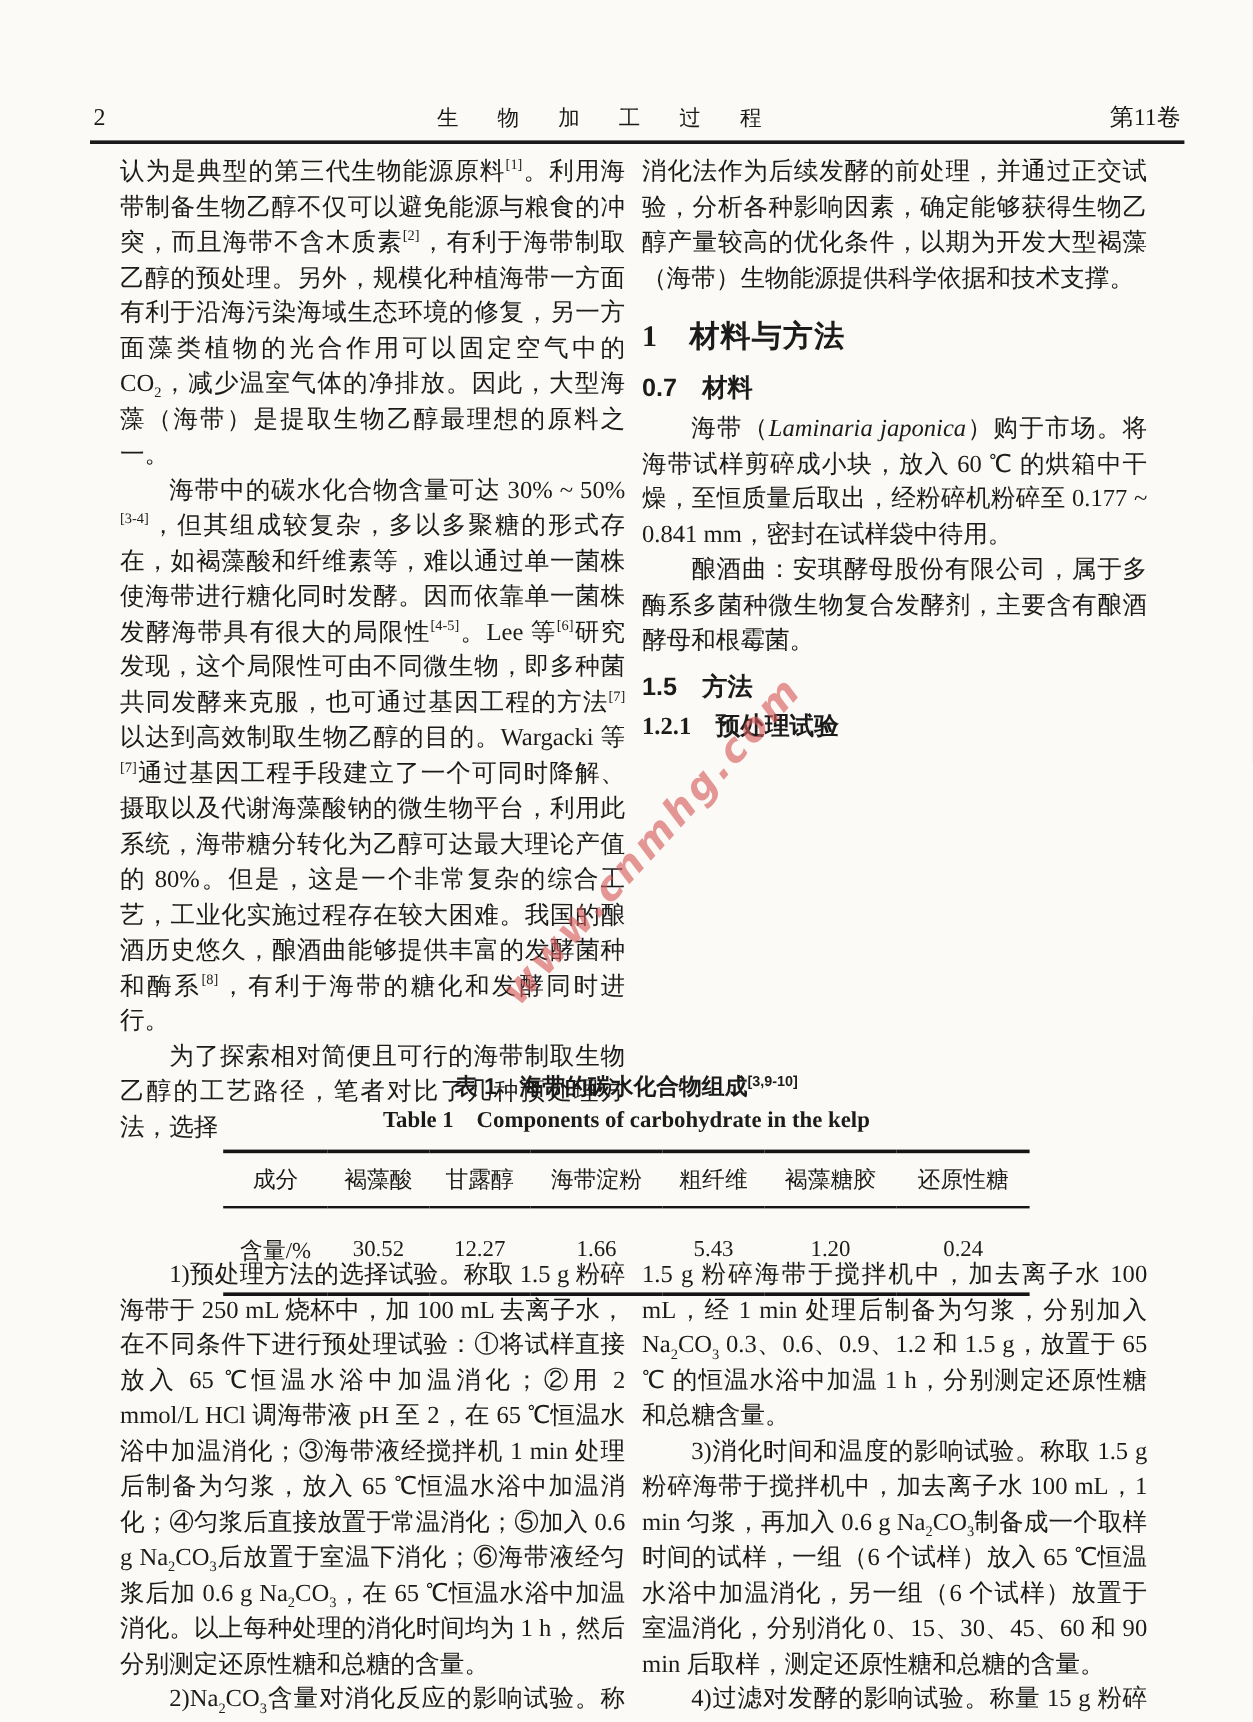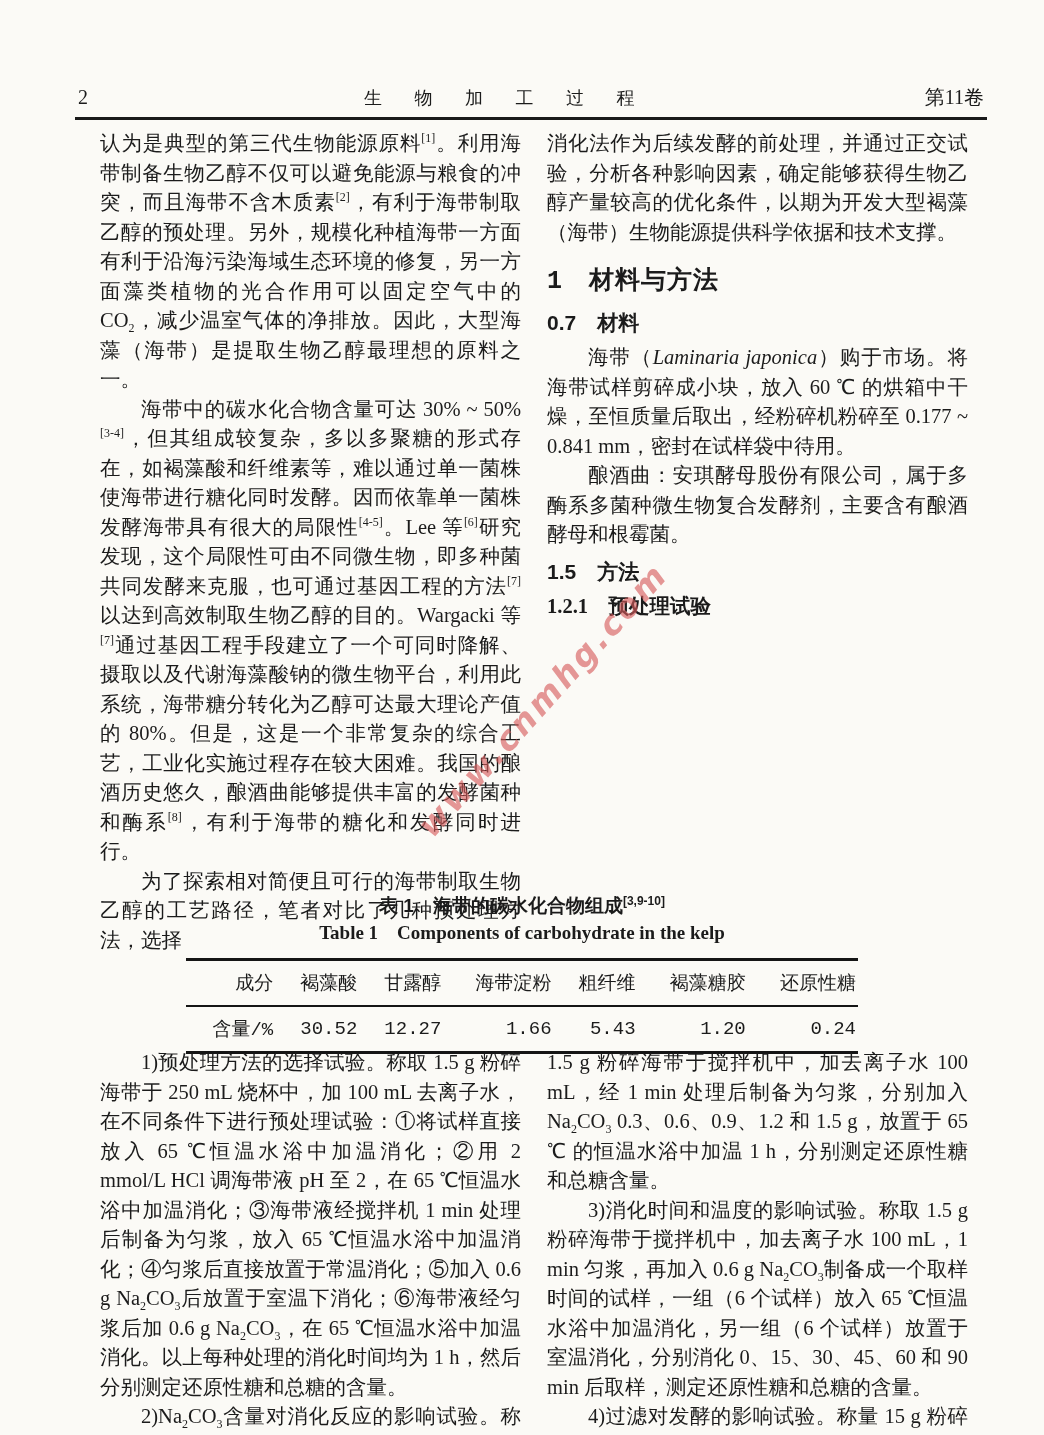--- a/index.html
+++ b/index.html
@@ -17,39 +17,39 @@
     position:absolute;top:84px;left:78px;width:906px;
     display:flex;justify-content:space-between;align-items:baseline;
     font-size:20px;
   }
   .journal-title{letter-spacing:14px;font-size:18px;}
   .header-rule{
     position:absolute;top:117px;left:75px;width:912px;height:3px;
     background:#1a1a1a;
   }
   
-  .cols{position:absolute;left:100px;width:868px;display:flex;gap:26px;}
+  .cols{position:absolute;left:100px;width:868px;display:flex;gap:14px;}
   .cols-top{top:129px;}
   .cols-bottom{top:1048px;}
   .col{width:421px;}
   .col p{
     margin:0;
     font-size:20.5px;
     line-height:29.5px;
     text-align:justify;
     text-justify:inter-ideograph;
   }
   .col p.indent{text-indent:2em;}
   sup{font-size:12px;line-height:0;}
   sub{font-size:12px;line-height:0;}
   
   .sec-h1{
     margin:16px 0 13px 0;
     font-size:25px;font-weight:bold;
-    font-family:Liberation Mono, monospace;
+    font-family:Liberation Serif, serif;
     letter-spacing:1px;
   }
   .sec-h2{
     margin:8px 0 6px 0;
     font-size:21px;font-weight:bold;
     font-family:"Liberation Sans", sans-serif;
   }
   .sec-h3{
     margin:4px 0 3px 0;
     font-size:20.5px;font-weight:bold;
@@ -59,28 +59,27 @@
   .table-block{position:absolute;top:893px;left:0;width:1044px;text-align:center;}
   .table-title-cn{font-size:19px;font-weight:bold;font-family:"Liberation Sans", sans-serif;}
   .table-title-en{font-size:19px;font-weight:bold;margin-top:1px;}
   table.kelp{
     margin:12px auto 0 auto;
     width:672px;
     border-collapse:collapse;
     border-top:3px solid #151515;
     border-bottom:3px solid #151515;
     font-size:19px;
-    text-align:right;
   }
   table.kelp th{
     font-weight:normal;
     border-bottom:2px solid #151515;
     padding:9px 2px;
   }
-  table.kelp td{padding:9px 2px;font-family:Liberation Mono, monospace;}
+  table.kelp td{padding:22px 2px;}
   
   .watermark{
     position:absolute;left:424px;top:812px;
     transform:rotate(-48deg);
     transform-origin:0 50%;
     font-family:"DejaVu Sans", sans-serif;
     font-size:33px;font-weight:bold;font-style:italic;
     letter-spacing:3px;
     opacity:.62;
     pointer-events:none;

